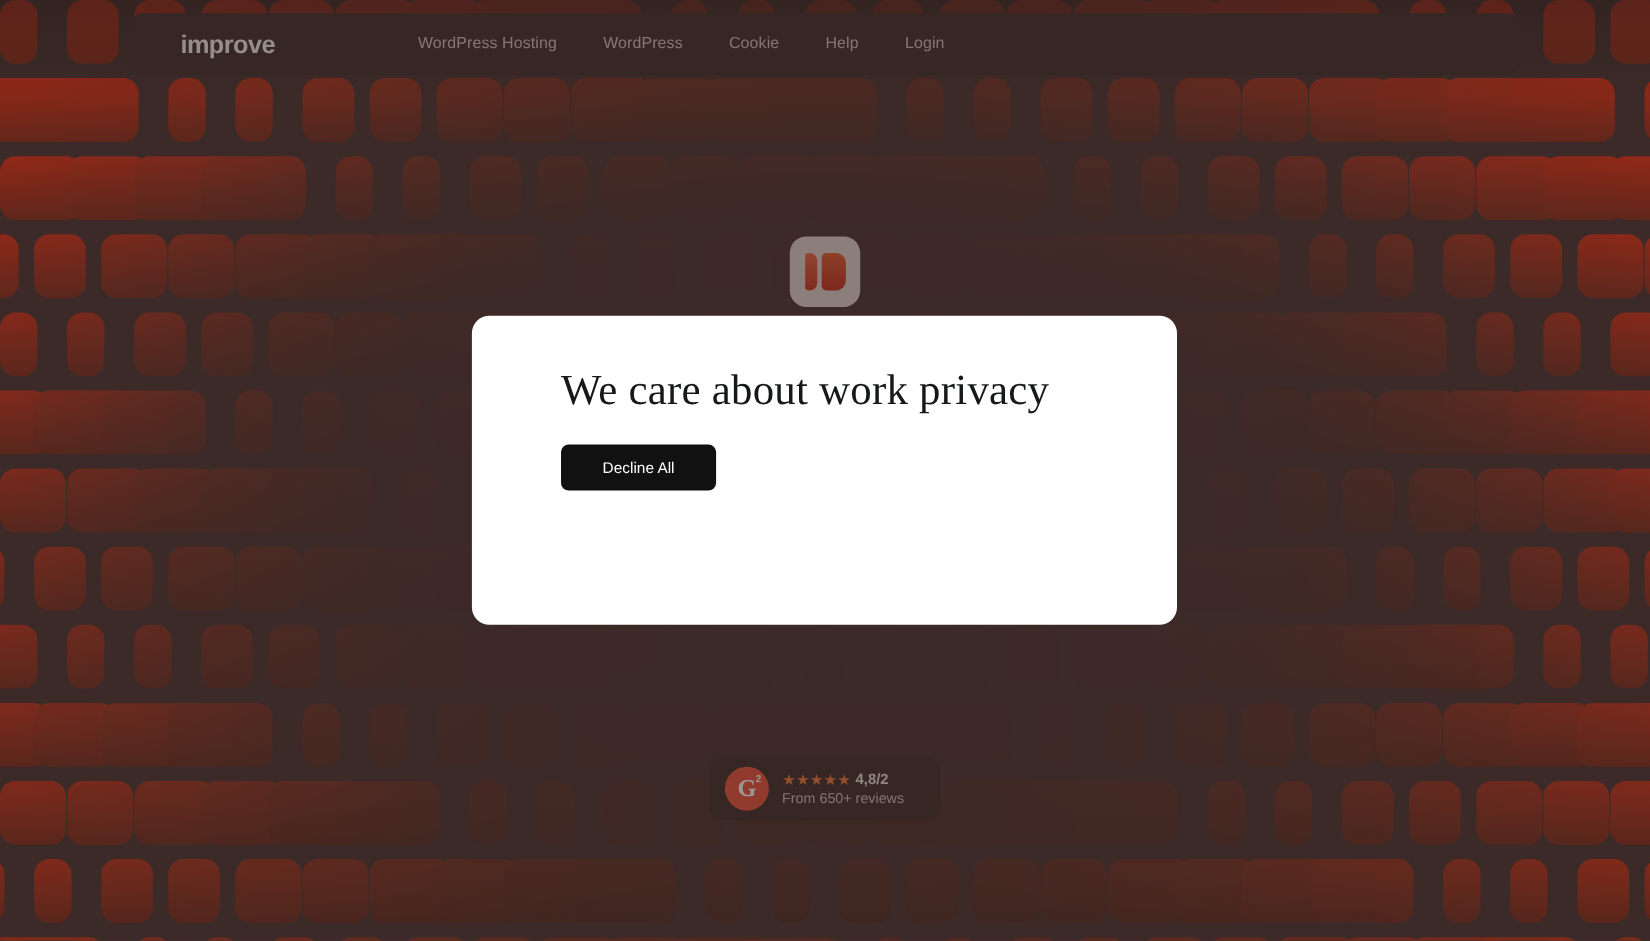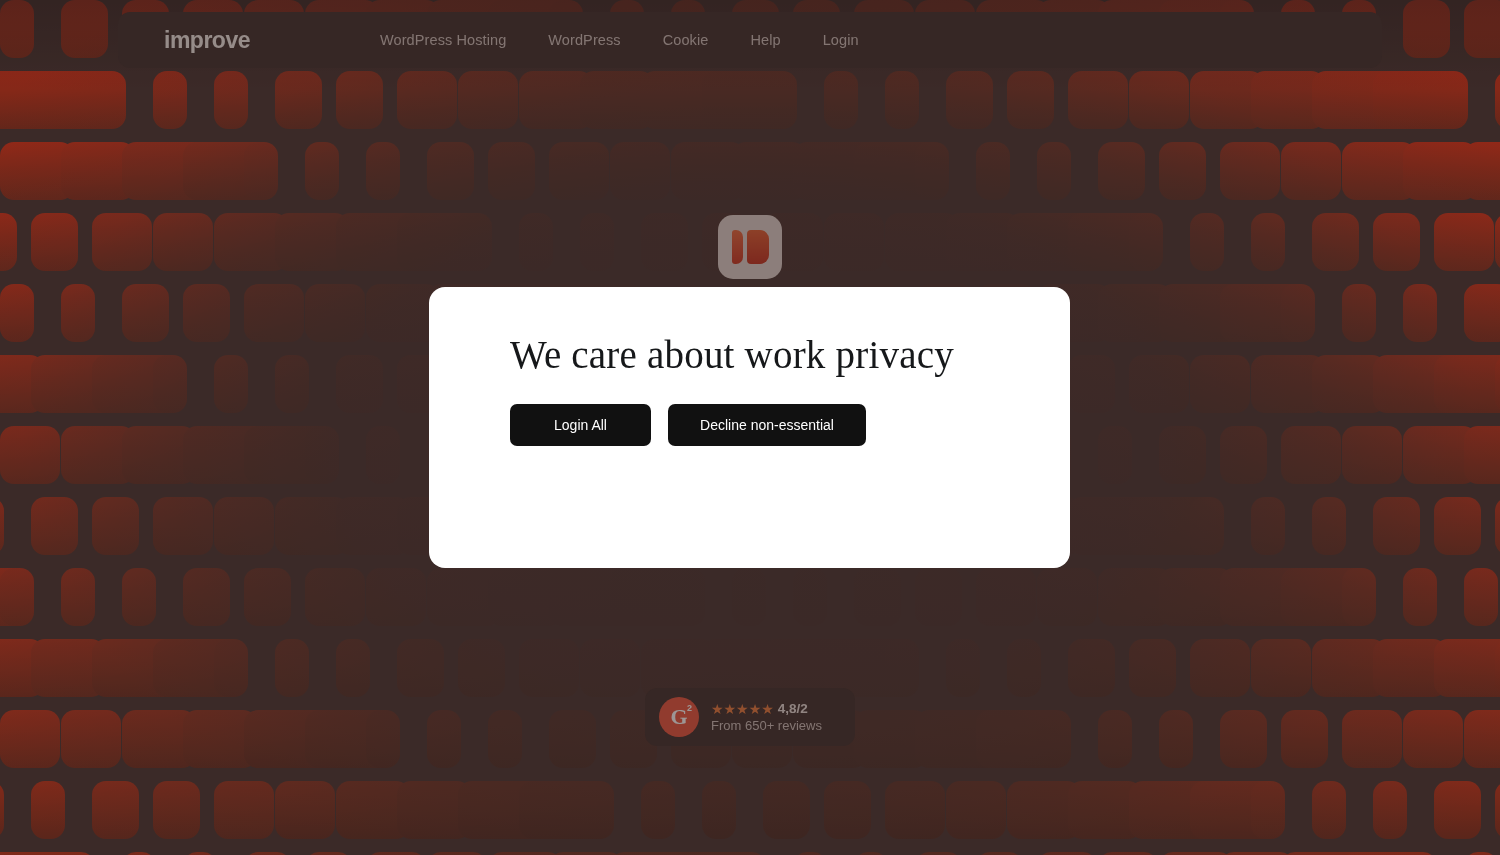--- a/index.html
+++ b/index.html
@@ -641,18 +641,17 @@
       </div>
       <div id="g2-reviews">From 650+ reviews</div>
     </div>
   </div>
 
   <div id="modal-scrim"></div>
 
   <div id="cookie-modal">
     <div id="modal-title">We care about work privacy</div>
     <div id="modal-actions">
-      <div class="modal-btn" id="btn-accept-all">Login All</div>
-      <div class="modal-btn" id="btn-decline">Decline non-essential</div>
+      <div class="modal-btn" id="btn-accept-all">Decline All</div>
     </div>
   </div>
 
 </div>
 
 </body></html>

